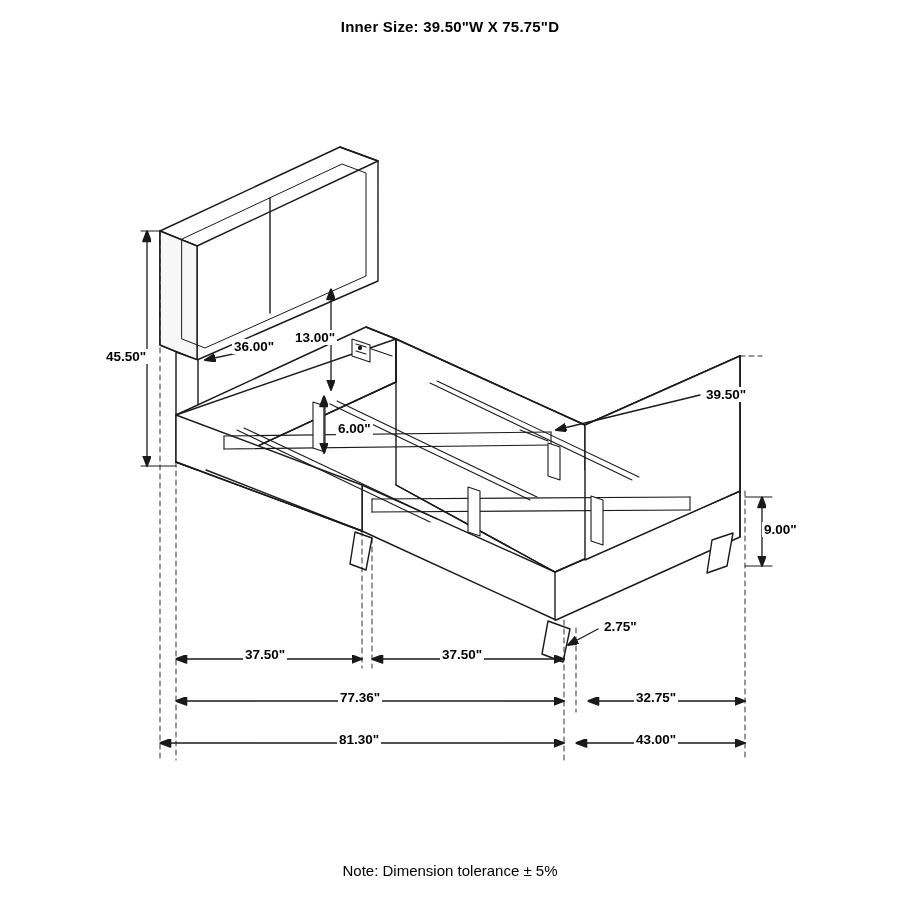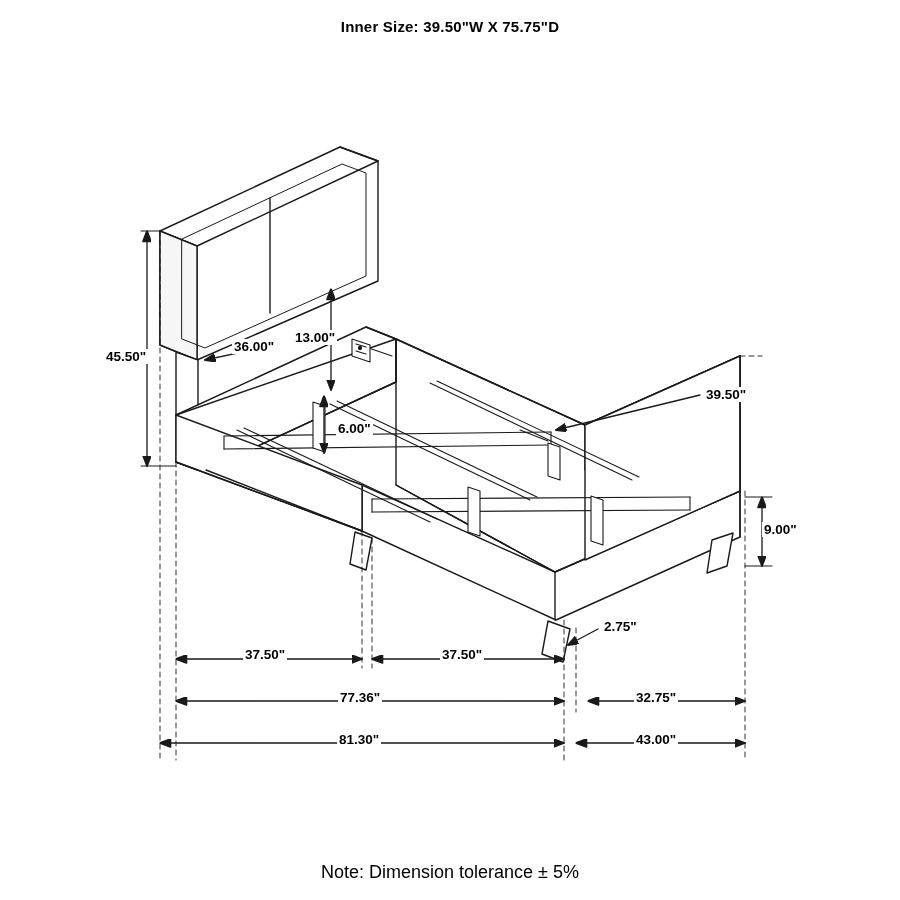--- a/index.html
+++ b/index.html
@@ -29,21 +29,21 @@
     font-size: 15px;
     font-weight: bold;
     letter-spacing: 0.2px;
   }
   .note {
     position: absolute;
     top: 862px;
     left: 0;
     width: 900px;
     text-align: center;
-    font-size: 18px;
+    font-size: 15px;
     font-weight: normal;
   }
   svg.diagram {
     position: absolute;
     left: 0;
     top: 0;
     width: 900px;
     height: 900px;
   }
   .dimlabel {

